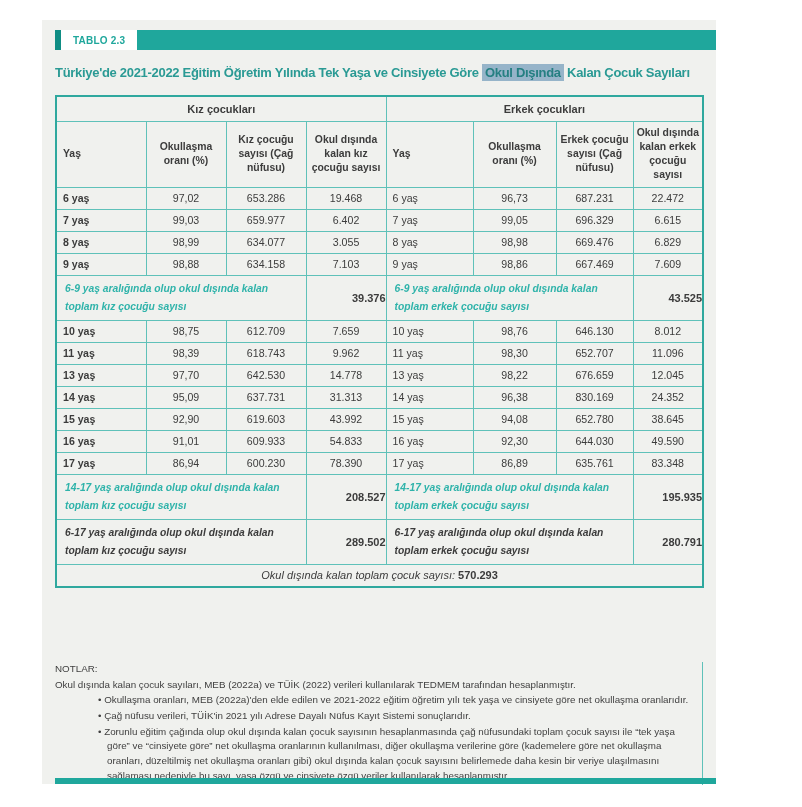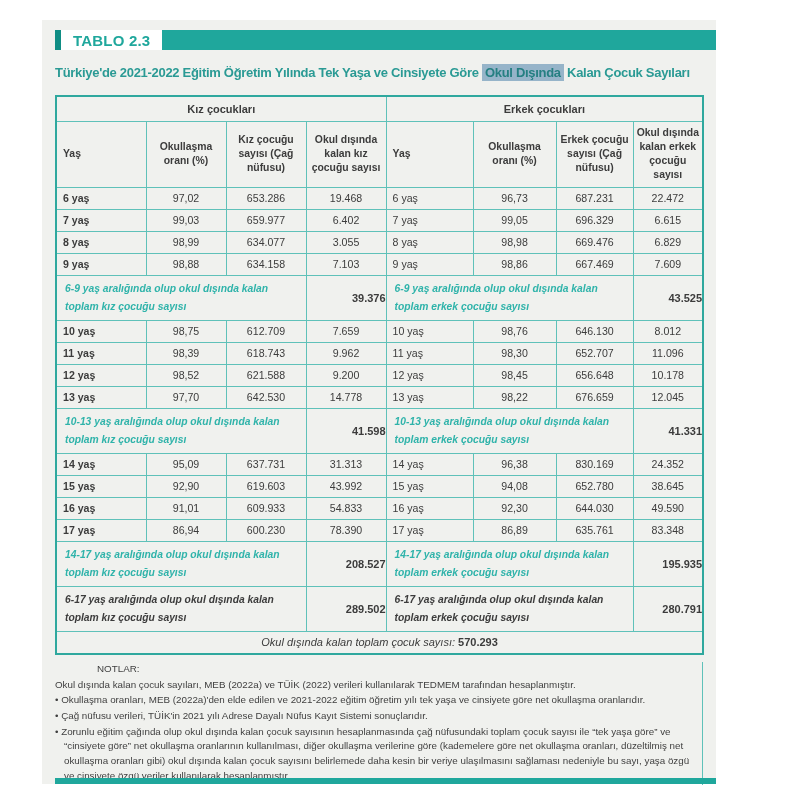--- a/index.html
+++ b/index.html
@@ -8,21 +8,21 @@
   }
   *{margin:0;padding:0;box-sizing:border-box;}
   html,body{background:#ffffff;}
   .page{position:relative;width:802px;height:807px;background:#ffffff;overflow:hidden;
         font-family:"Liberation Sans",sans-serif;color:var(--ink);}
   .panel{position:absolute;left:42px;top:20px;width:674px;height:764px;background:var(--panel);}
 
   
   .tablo-bar{position:absolute;left:13px;top:10px;right:0;height:20px;display:flex;align-items:stretch;}
   .tablo-notch{width:6px;background:var(--accent-dark);}
-  .tablo-label{background:#ffffff;color:var(--accent);font-weight:bold;font-size:15px;
+  .tablo-label{background:#ffffff;color:var(--accent);font-weight:bold;font-size:10px;
                display:flex;align-items:center;padding:0 12px;letter-spacing:.2px;}
   .tablo-fill{flex:1;background:var(--accent);}
 
   
   .title{position:absolute;left:13px;top:45px;width:655px;font-size:13px;font-weight:bold;
          color:#2a9a94;letter-spacing:-0.3px;white-space:nowrap;}
   .title .hl{background:var(--hl);color:#257f82;padding:1px 3px;text-align:center;}
 
   
   table.data-table{position:absolute;left:13px;top:75px;width:647px;border-collapse:collapse;
@@ -46,24 +46,24 @@
   td.sum-value{font-weight:bold;font-size:11px;text-align:right;}
   tr.total-row{height:23px;}
   tr.total-row td{text-align:center;font-size:11px;}
   .total-label{font-style:italic;font-weight:normal;}
   .total-value{font-weight:bold;}
 
   
   .notes{position:absolute;left:13px;top:642px;width:648px;min-height:112px;
          border-right:1px solid var(--border);padding-right:10px;
          font-size:9.8px;line-height:1.5;color:#3f3f3f;}
-  .notes-heading{margin-bottom:1px;margin-left:42px;}
+  .notes-heading{margin-bottom:1px;}
   .notes-intro{margin-bottom:1px;}
   .notes ul{list-style:none;}
-  .notes li{padding-left:9px;text-indent:-9px;margin-bottom:1px;}
+  .notes li{padding-left:9px;text-indent:-9px;margin-bottom:1px;margin-left:43px;}
   .notes li::before{content:"• ";}
 
   .bottom-bar{position:absolute;left:13px;right:0;bottom:0;height:6px;background:var(--accent);}
 </style>
 </head>
 <body>
 
 <div class="page">
   <div class="panel">
 
@@ -163,44 +163,28 @@
             <td class="age-g">11 yaş</td>
             <td class="num">98,39</td>
             <td class="num">618.743</td>
             <td class="num">9.962</td>
             <td class="age-b">11 yaş</td>
             <td class="num">98,30</td>
             <td class="num">652.707</td>
             <td class="num">11.096</td>
           </tr>
           <tr class="data-row">
-            <td class="age-g">12 yaş</td>
-            <td class="num">98,52</td>
-            <td class="num">621.588</td>
-            <td class="num">9.200</td>
-            <td class="age-b">12 yaş</td>
-            <td class="num">98,45</td>
-            <td class="num">656.648</td>
-            <td class="num">10.178</td>
-          </tr>
-          <tr class="data-row">
             <td class="age-g">13 yaş</td>
             <td class="num">97,70</td>
             <td class="num">642.530</td>
             <td class="num">14.778</td>
             <td class="age-b">13 yaş</td>
             <td class="num">98,22</td>
             <td class="num">676.659</td>
             <td class="num">12.045</td>
-          </tr>
-          <tr class="summary-row">
-            <td class="sum-label teal" colspan="3">10-13 yaş aralığında olup okul dışında kalan toplam kız çocuğu sayısı</td>
-            <td class="sum-value">41.598</td>
-            <td class="sum-label teal" colspan="3">10-13 yaş aralığında olup okul dışında kalan toplam erkek çocuğu sayısı</td>
-            <td class="sum-value">41.331</td>
           </tr>
           <tr class="data-row">
             <td class="age-g">14 yaş</td>
             <td class="num">95,09</td>
             <td class="num">637.731</td>
             <td class="num">31.313</td>
             <td class="age-b">14 yaş</td>
             <td class="num">96,38</td>
             <td class="num">830.169</td>
             <td class="num">24.352</td>

